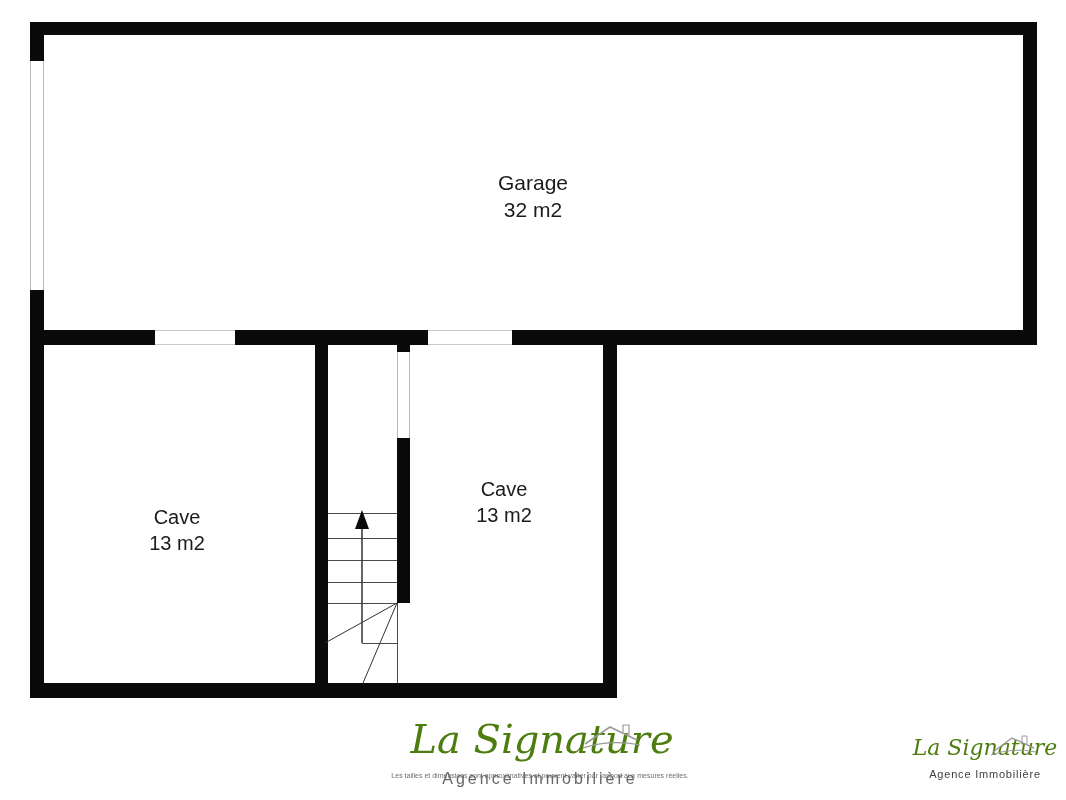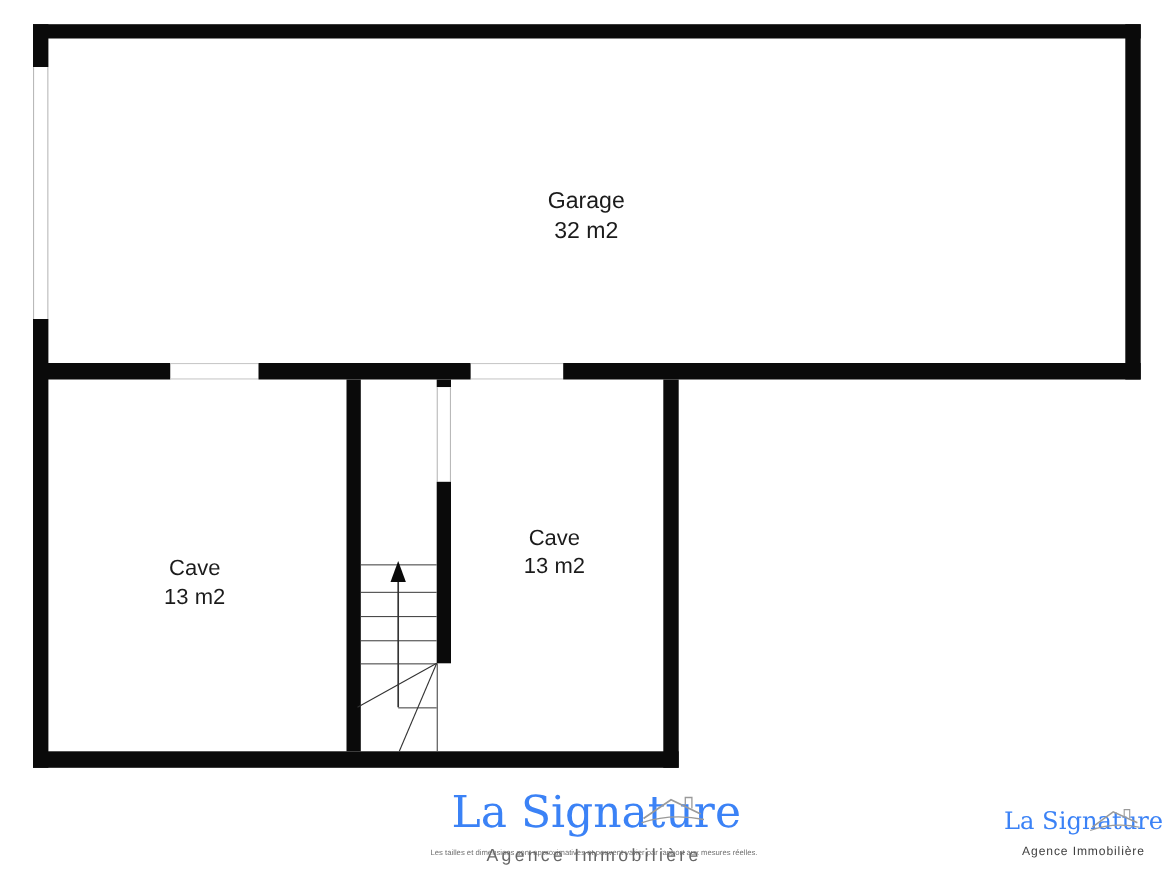--- a/index.html
+++ b/index.html
@@ -17,22 +17,22 @@
     position:absolute;text-align:center;color:#1b1b1b;
   }
   .room-label .rname{display:block;}
   .room-label .rarea{display:block;}
   .garage-label{left:433px;top:169px;width:200px;font-size:21px;line-height:27px;}
   .cave-left-label{left:97px;top:504px;width:160px;font-size:20px;line-height:26px;}
   .cave-right-label{left:424px;top:476px;width:160px;font-size:20px;line-height:26px;}
   .stair-svg{position:absolute;left:315px;top:500px;width:100px;height:190px;}
   
   .brand-script{
-    position:absolute;text-align:center;color:#3b82f6;
-    font-family:"DejaVu Serif",serif;white-space:nowrap;
+    position:absolute;text-align:center;color:#4d7c0f;
+    font-family:"DejaVu Serif",serif;font-style:italic;white-space:nowrap;
   }
   .brand-script.center{left:392px;top:716px;width:300px;font-size:40px;}
   .brand-script.corner{left:905px;top:735px;width:160px;font-size:22px;}
   .brand-subtitle{
     position:absolute;text-align:center;color:#404040;white-space:nowrap;
   }
   .brand-subtitle.center{left:370px;top:770px;width:340px;font-size:16px;letter-spacing:3px;opacity:.8;z-index:1;}
   .brand-subtitle.corner{left:905px;top:768px;width:160px;font-size:11px;letter-spacing:.8px;}
   .brand-disclaimer{
     position:absolute;left:340px;top:772px;width:400px;text-align:center;

